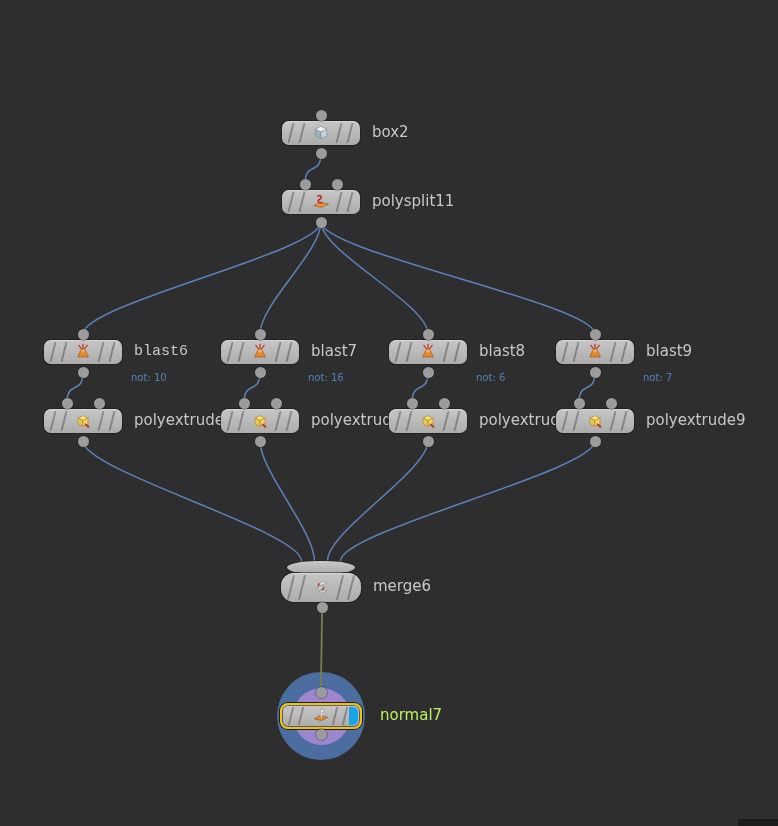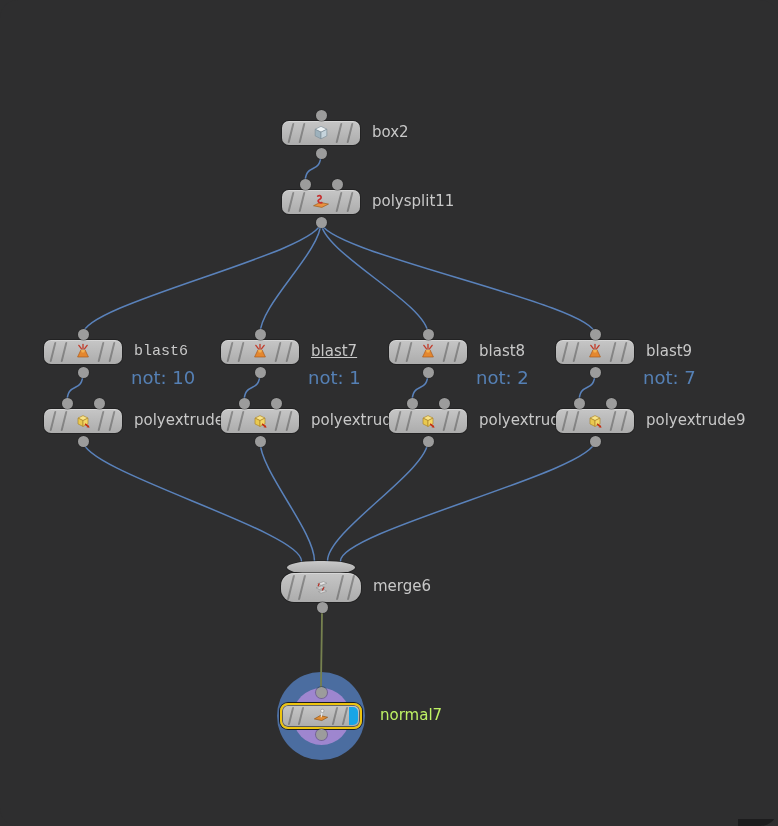--- a/index.html
+++ b/index.html
@@ -13,29 +13,29 @@
              border-radius:7px;box-shadow:0 0 0 1px rgba(25,25,25,.55), inset 0 1px 0 rgba(255,255,255,.3);}
   .merge-hat{position:absolute;background:linear-gradient(#c9c9c9,#aaaaaa);
              border-radius:50% / 55%;box-shadow:0 0 0 1px rgba(25,25,25,.5);}
   .slash{position:absolute;top:2px;bottom:2px;width:1.8px;background:rgba(70,70,70,.45);
          transform:skewX(-14deg);border-radius:1px;}
   .icon{position:absolute;left:50%;top:50%;width:20px;height:20px;transform:translate(-50%,-50%);}
   .icon svg{width:20px;height:20px;display:block;}
   .port{position:absolute;width:11px;height:11px;border-radius:50%;
         box-shadow:0 0 0 1px rgba(35,35,35,.35);}
   .node-label{position:absolute;font-size:15px;line-height:17px;white-space:nowrap;}
-  .node-sublabel{position:absolute;font-size:18px;line-height:16px;white-space:nowrap;}
+  .node-sublabel{position:absolute;font-size:10px;line-height:16px;white-space:nowrap;}
   .flag-bar{position:absolute;top:2px;bottom:2px;right:2px;width:9px;
             border-radius:0 5px 5px 0;}
   #corner-strip{position:absolute;}
 </style>
 </head>
 <body>
 
-<div id="canvas" style="background: rgb(46, 46, 47); border-radius: 18px;">
+<div id="canvas" style="background: rgb(46, 46, 47);">
   <div id="halo-layer">
       <div class="halo" style="left: 277px; top: 672px; width: 88px; height: 88px; background: rgb(75, 109, 160);"></div>
       <div class="halo" style="left: 292.5px; top: 687.5px; width: 57px; height: 57px; background: rgb(158, 134, 207);"></div>
     </div>
   <svg id="wire-layer" width="778" height="826" xmlns="http://www.w3.org/2000/svg">
       <path d="M321,153 C321,176.5 305,160.5 305,184" fill="none" stroke="#5a82bb" stroke-width="1.5" stroke-linecap="round"></path>
       <path d="M321,222 C321,252 83,304 83,334" fill="none" stroke="#5a82bb" stroke-width="1.5" stroke-linecap="round"></path>
       <path d="M321,222 C321,252 260,304 260,334" fill="none" stroke="#5a82bb" stroke-width="1.5" stroke-linecap="round"></path>
       <path d="M321,222 C321,252 428,304 428,334" fill="none" stroke="#5a82bb" stroke-width="1.5" stroke-linecap="round"></path>
       <path d="M321,222 C321,252 595,304 595,334" fill="none" stroke="#5a82bb" stroke-width="1.5" stroke-linecap="round"></path>
@@ -122,22 +122,22 @@
               <g stroke="#c23b2a" stroke-width="1.6" stroke-linecap="round">
                 <line x1="12" y1="8" x2="12" y2="3"></line>
                 <line x1="10" y1="8" x2="7" y2="4"></line>
                 <line x1="14" y1="8" x2="17" y2="4"></line>
               </g>
             </svg>
           </span>
         </div>
         <div class="port" style="left: -5.5px; top: -23.5px; background: rgb(156, 156, 156);"></div>
         <div class="port" style="left: -5.5px; top: 14.5px; background: rgb(156, 156, 156);"></div>
-        <span class="node-label" style="left: 51px; top: -9px; color: rgb(200, 200, 200); text-decoration: underline;">blast7</span>
-        <span class="node-sublabel" style="left: 48px; top: 18px; color: rgb(85, 128, 181);">not: 1</span>
+        <span class="node-label" style="left: 51px; top: -9px; color: rgb(200, 200, 200);">blast7</span>
+        <span class="node-sublabel" style="left: 48px; top: 18px; color: rgb(85, 128, 181);">not: 16</span>
       </div>
       <div class="node-wrap" style="left: 428px; top: 352px;">
         <div class="node-body" style="left: -39px; top: -12px; width: 78px; height: 24px; border-radius: 7px;">
           <div class="slash" style="left: 8px;"></div>
           <div class="slash" style="left: 19px;"></div>
           <div class="slash" style="left: 56px;"></div>
           <div class="slash" style="left: 67px;"></div>
           <span class="icon">
             <svg viewBox="0 0 24 24" xmlns="http://www.w3.org/2000/svg">
               <polygon points="5.5,18 9.5,9.5 14.5,9.5 18.5,18" fill="#e4872f" stroke="#a8581a" stroke-width="0.8"></polygon>
@@ -146,21 +146,21 @@
                 <line x1="12" y1="8" x2="12" y2="3"></line>
                 <line x1="10" y1="8" x2="7" y2="4"></line>
                 <line x1="14" y1="8" x2="17" y2="4"></line>
               </g>
             </svg>
           </span>
         </div>
         <div class="port" style="left: -5.5px; top: -23.5px; background: rgb(156, 156, 156);"></div>
         <div class="port" style="left: -5.5px; top: 14.5px; background: rgb(156, 156, 156);"></div>
         <span class="node-label" style="left: 51px; top: -9px; color: rgb(200, 200, 200);">blast8</span>
-        <span class="node-sublabel" style="left: 48px; top: 18px; color: rgb(85, 128, 181);">not: 2</span>
+        <span class="node-sublabel" style="left: 48px; top: 18px; color: rgb(85, 128, 181);">not: 6</span>
       </div>
       <div class="node-wrap" style="left: 595px; top: 352px;">
         <div class="node-body" style="left: -39px; top: -12px; width: 78px; height: 24px; border-radius: 7px;">
           <div class="slash" style="left: 8px;"></div>
           <div class="slash" style="left: 19px;"></div>
           <div class="slash" style="left: 56px;"></div>
           <div class="slash" style="left: 67px;"></div>
           <span class="icon">
             <svg viewBox="0 0 24 24" xmlns="http://www.w3.org/2000/svg">
               <polygon points="5.5,18 9.5,9.5 14.5,9.5 18.5,18" fill="#e4872f" stroke="#a8581a" stroke-width="0.8"></polygon>

